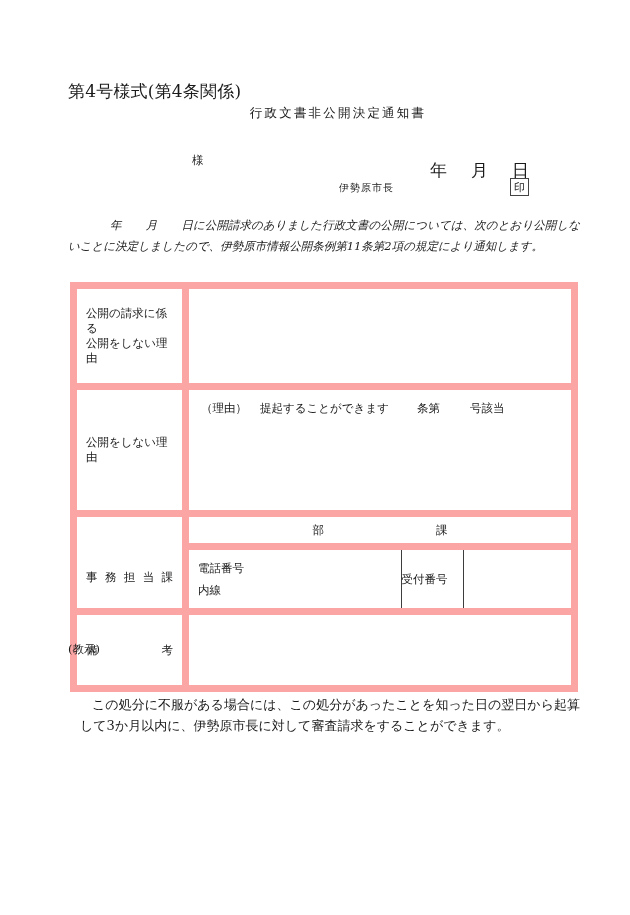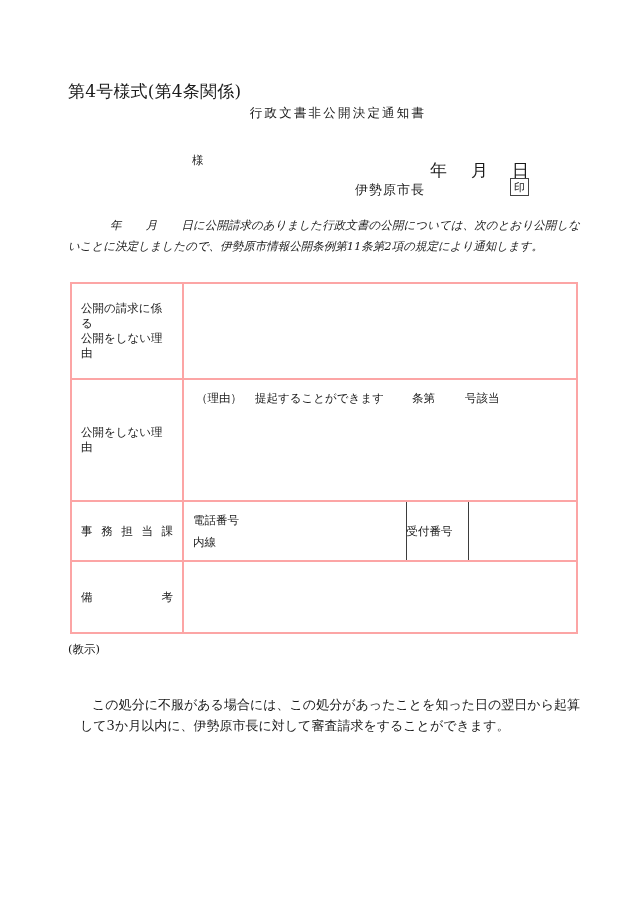--- a/index.html
+++ b/index.html
@@ -56,23 +56,23 @@
 
   .addressee {
     position: absolute;
     left: 192px;
     top: 153px;
     font-size: 11.5px;
     white-space: nowrap;
   }
   .issuer {
     position: absolute;
-    left: 355px;
+    left: 339px;
     top: 181px;
-    font-size: 13px;
+    font-size: 10px;
     letter-spacing: 1px;
     white-space: nowrap;
   }
   .seal-box {
     position: absolute;
     left: 510px;
     top: 178px;
     width: 19px;
     height: 18px;
     border: 1px solid #444;
@@ -101,21 +101,21 @@
   .form-table {
     position: absolute;
     left: 70px;
     top: 282px;
     width: 508px;
     border-collapse: collapse;
     table-layout: fixed;
     font-size: 11.5px;
   }
   .form-table td {
-    border: 2px solid #fca5a5;
+    border: 7px solid #fca5a5;
     padding: 0;
     vertical-align: top;
   }
   .lbl-col { width: 112px; }
 
   .cell-pad {
     padding: 8px 9px;
     line-height: 19px;
   }
   .mid-label {
@@ -231,20 +231,28 @@
           <div class="mid-label">公開をしない理由</div>
         </td>
         <td>
           <div class="reason-head">
             <span>（理由）</span><span class="gap-s"></span><span>提起することができます</span><span class="gap-m"></span><span>条第</span><span class="gap-l"></span><span>号該当</span>
           </div>
           <div class="cell-pad"></div>
         </td>
       </tr>
 
+      <tr>
+        <td style="border-bottom:0;"></td>
+        <td>
+          <div class="dept-row-inner">
+            <span class="bu">部</span><span>課</span>
+          </div>
+        </td>
+      </tr>
 
       <tr>
         <td style="height:52px; border-top:0;">
           <div class="mid-label">
             <span class="spread">
               <span>事</span>
               <span>務</span>
               <span>担</span>
               <span>当</span>
               <span>課</span>

